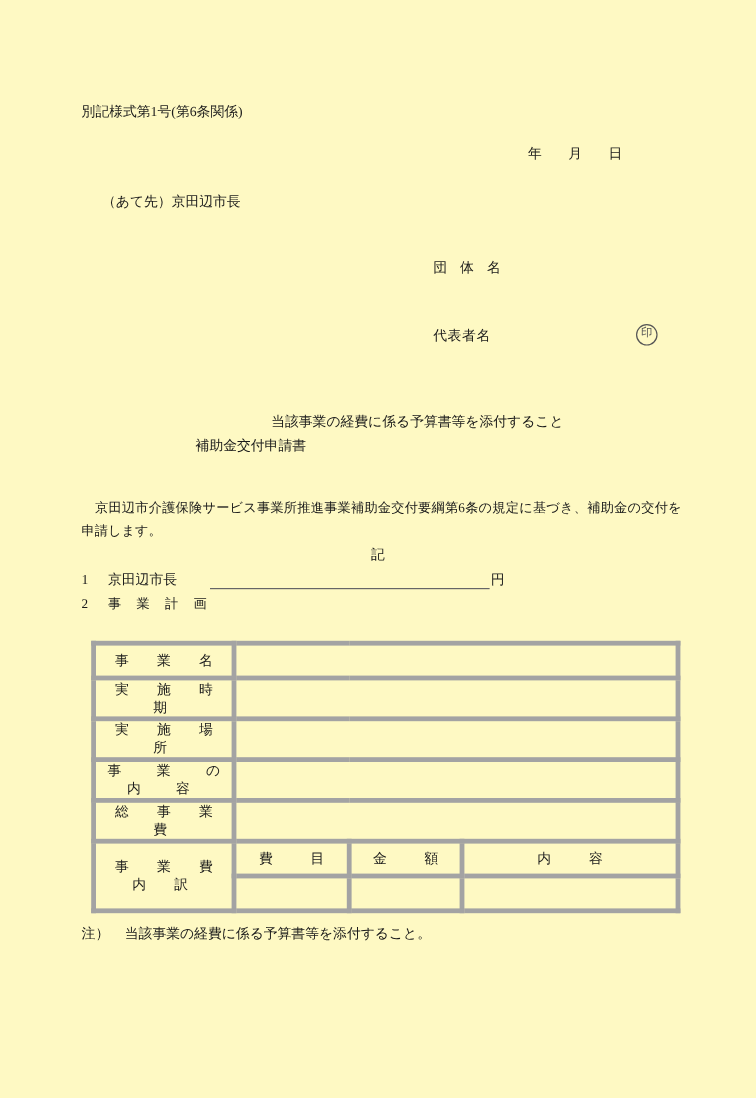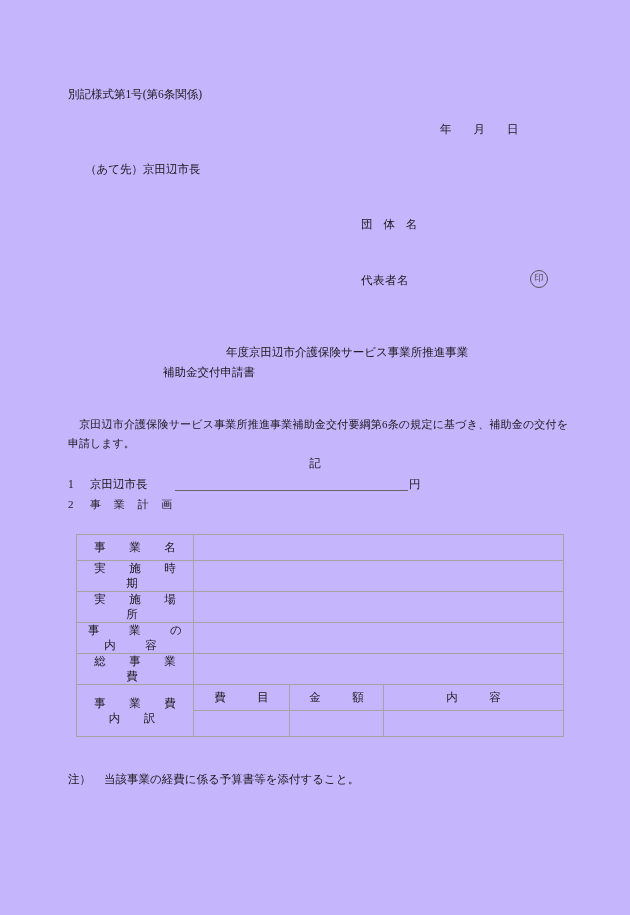--- a/index.html
+++ b/index.html
@@ -9,21 +9,21 @@
     background: #ffffff;
   }
   body {
     font-family: "Liberation Serif", "DejaVu Serif", serif;
     color: #1a1a1a;
   }
   #page {
     position: relative;
     width: 630px;
     height: 915px;
-    background: #c4b5fd;
+    background: #fef9c3;
     overflow: hidden;
     box-sizing: border-box;
   }
   .abs { position: absolute; }
   .doc-text {
     font-size: 11.5px;
     line-height: 1.5;
     white-space: nowrap;
     color: #1a1a1a;
   }
@@ -129,21 +129,21 @@
   
   .form-table {
     left: 76px;
     top: 534px;
     width: 487px;
     border-collapse: collapse;
     table-layout: fixed;
     font-size: 11.5px;
   }
   .form-table td {
-    border: 1px solid #a3a3a3;
+    border: 4px solid #a3a3a3;
     padding: 0;
     height: 25px;
     vertical-align: middle;
   }
   .lbl {
     width: 117px;
     text-align: center;
     color: #1a1a1a;
   }
   .lbl span {
@@ -191,21 +191,21 @@
 
   <div class="abs doc-text addressee">（あて先）京田辺市長</div>
 
   <div class="abs doc-text org-name">団 体 名</div>
 
   <div class="abs doc-text rep-row">
     <span class="rep-label">代表者名</span>
     <span class="seal">印</span>
   </div>
 
-  <div class="abs doc-text title-1">年度京田辺市介護保険サービス事業所推進事業</div>
+  <div class="abs doc-text title-1">当該事業の経費に係る予算書等を添付すること</div>
   <div class="abs doc-text title-2">補助金交付申請書</div>
 
   <div class="abs body-para">　京田辺市介護保険サービス事業所推進事業補助金交付要綱第6条の規定に基づき、補助金の交付を申請します。</div>
 
   <div class="abs doc-text ki">記</div>
 
   <div class="abs doc-text item-1">
     <span class="num">1</span><span>京田辺市長</span>
   </div>
   <div class="amount-rule"></div>

